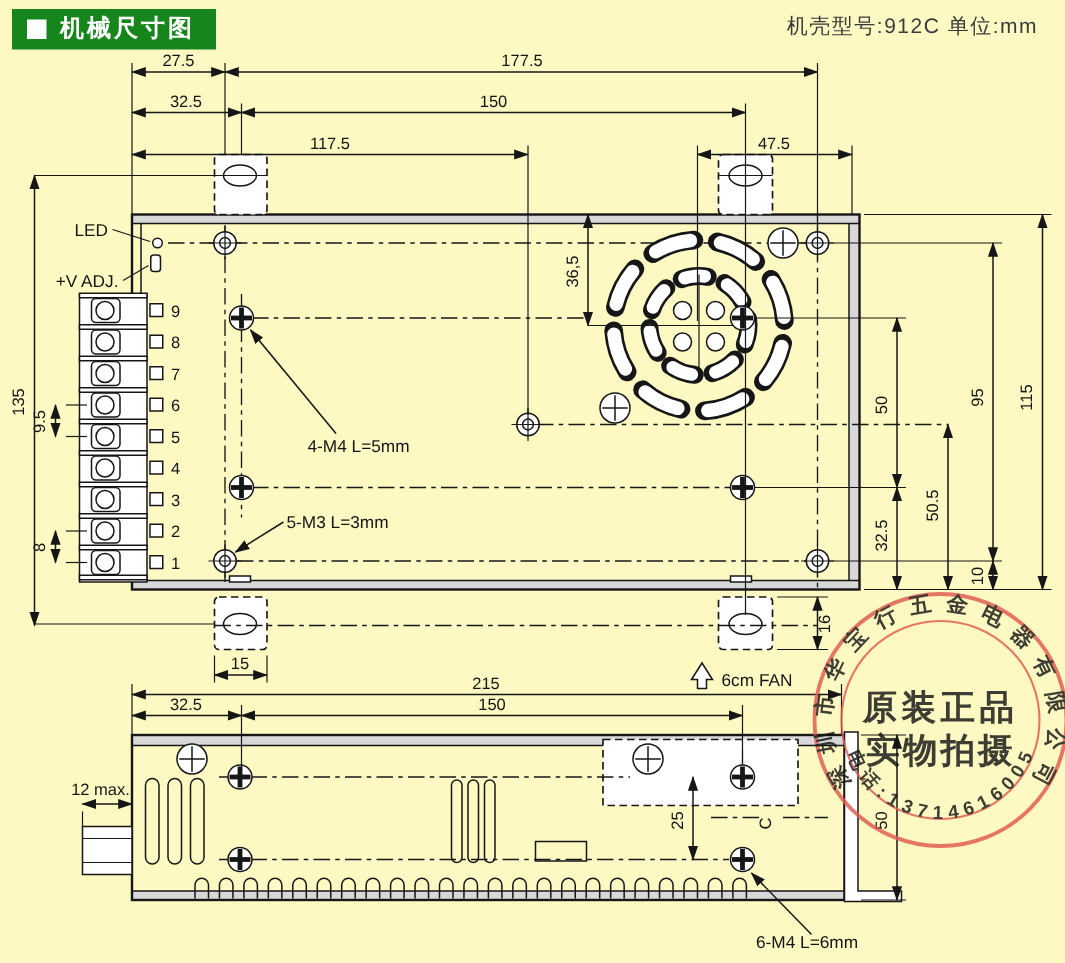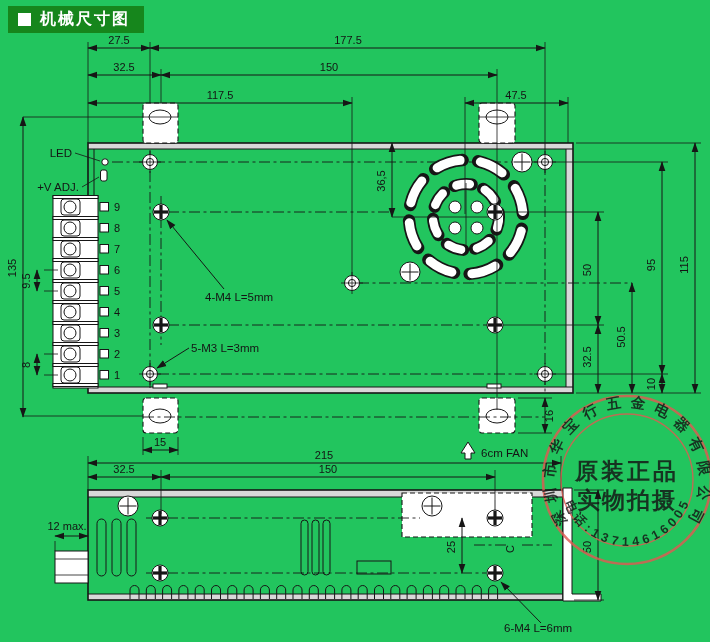--- a/index.html
+++ b/index.html
@@ -1,16 +1,16 @@
 <!DOCTYPE html>
 <html><head>
 <meta charset="utf-8">
 <style>
   html,body{margin:0;padding:0;background:#fff;}
-  .page{position:relative;width:710px;height:642px;background:#22c55e;overflow:hidden;
+  .page{position:relative;width:710px;height:642px;background:#fef9c3;overflow:hidden;
         font-family:"Liberation Sans",sans-serif;}
   .hdr-badge{position:absolute;left:8px;top:6px;height:27px;display:flex;align-items:center;
         gap:9px;padding:0 14px 0 10px;background:#16861c;color:#fff;font-size:16px;
         letter-spacing:2px;font-weight:bold;}
   .hdr-badge .sq{width:13px;height:13px;background:#fff;flex:0 0 auto;}
   .hdr-info{position:absolute;right:18px;top:9px;font-size:14px;color:#3a3a3a;letter-spacing:1px;}
   svg{position:absolute;left:0;top:0;}
   svg text{font-family:"Liberation Sans",sans-serif;fill:#141414;}
   .ln{stroke:#161616;stroke-width:1;fill:none;}
   .thick{stroke-width:1.6;}
@@ -24,20 +24,21 @@
   .lbl{font-size:11.5px;}
 </style>
 </head>
 <body>
 <div class="page">
 
 <div class="hdr-badge">
   <span class="sq"></span>
   <span>机械尺寸图</span>
 </div>
+<div class="hdr-info">机壳型号:912C  单位:mm</div>
 
 <svg width="710" height="642" viewBox="0 0 710 642">
   <defs>
     <marker id="ar" viewBox="0 0 10 10" refX="9.2" refY="5" markerWidth="10" markerHeight="10" orient="auto-start-reverse">
       <path d="M0,1.6 L10,5 L0,8.4 Z" fill="#161616"></path>
     </marker>
   </defs>
 
   <g>
 

